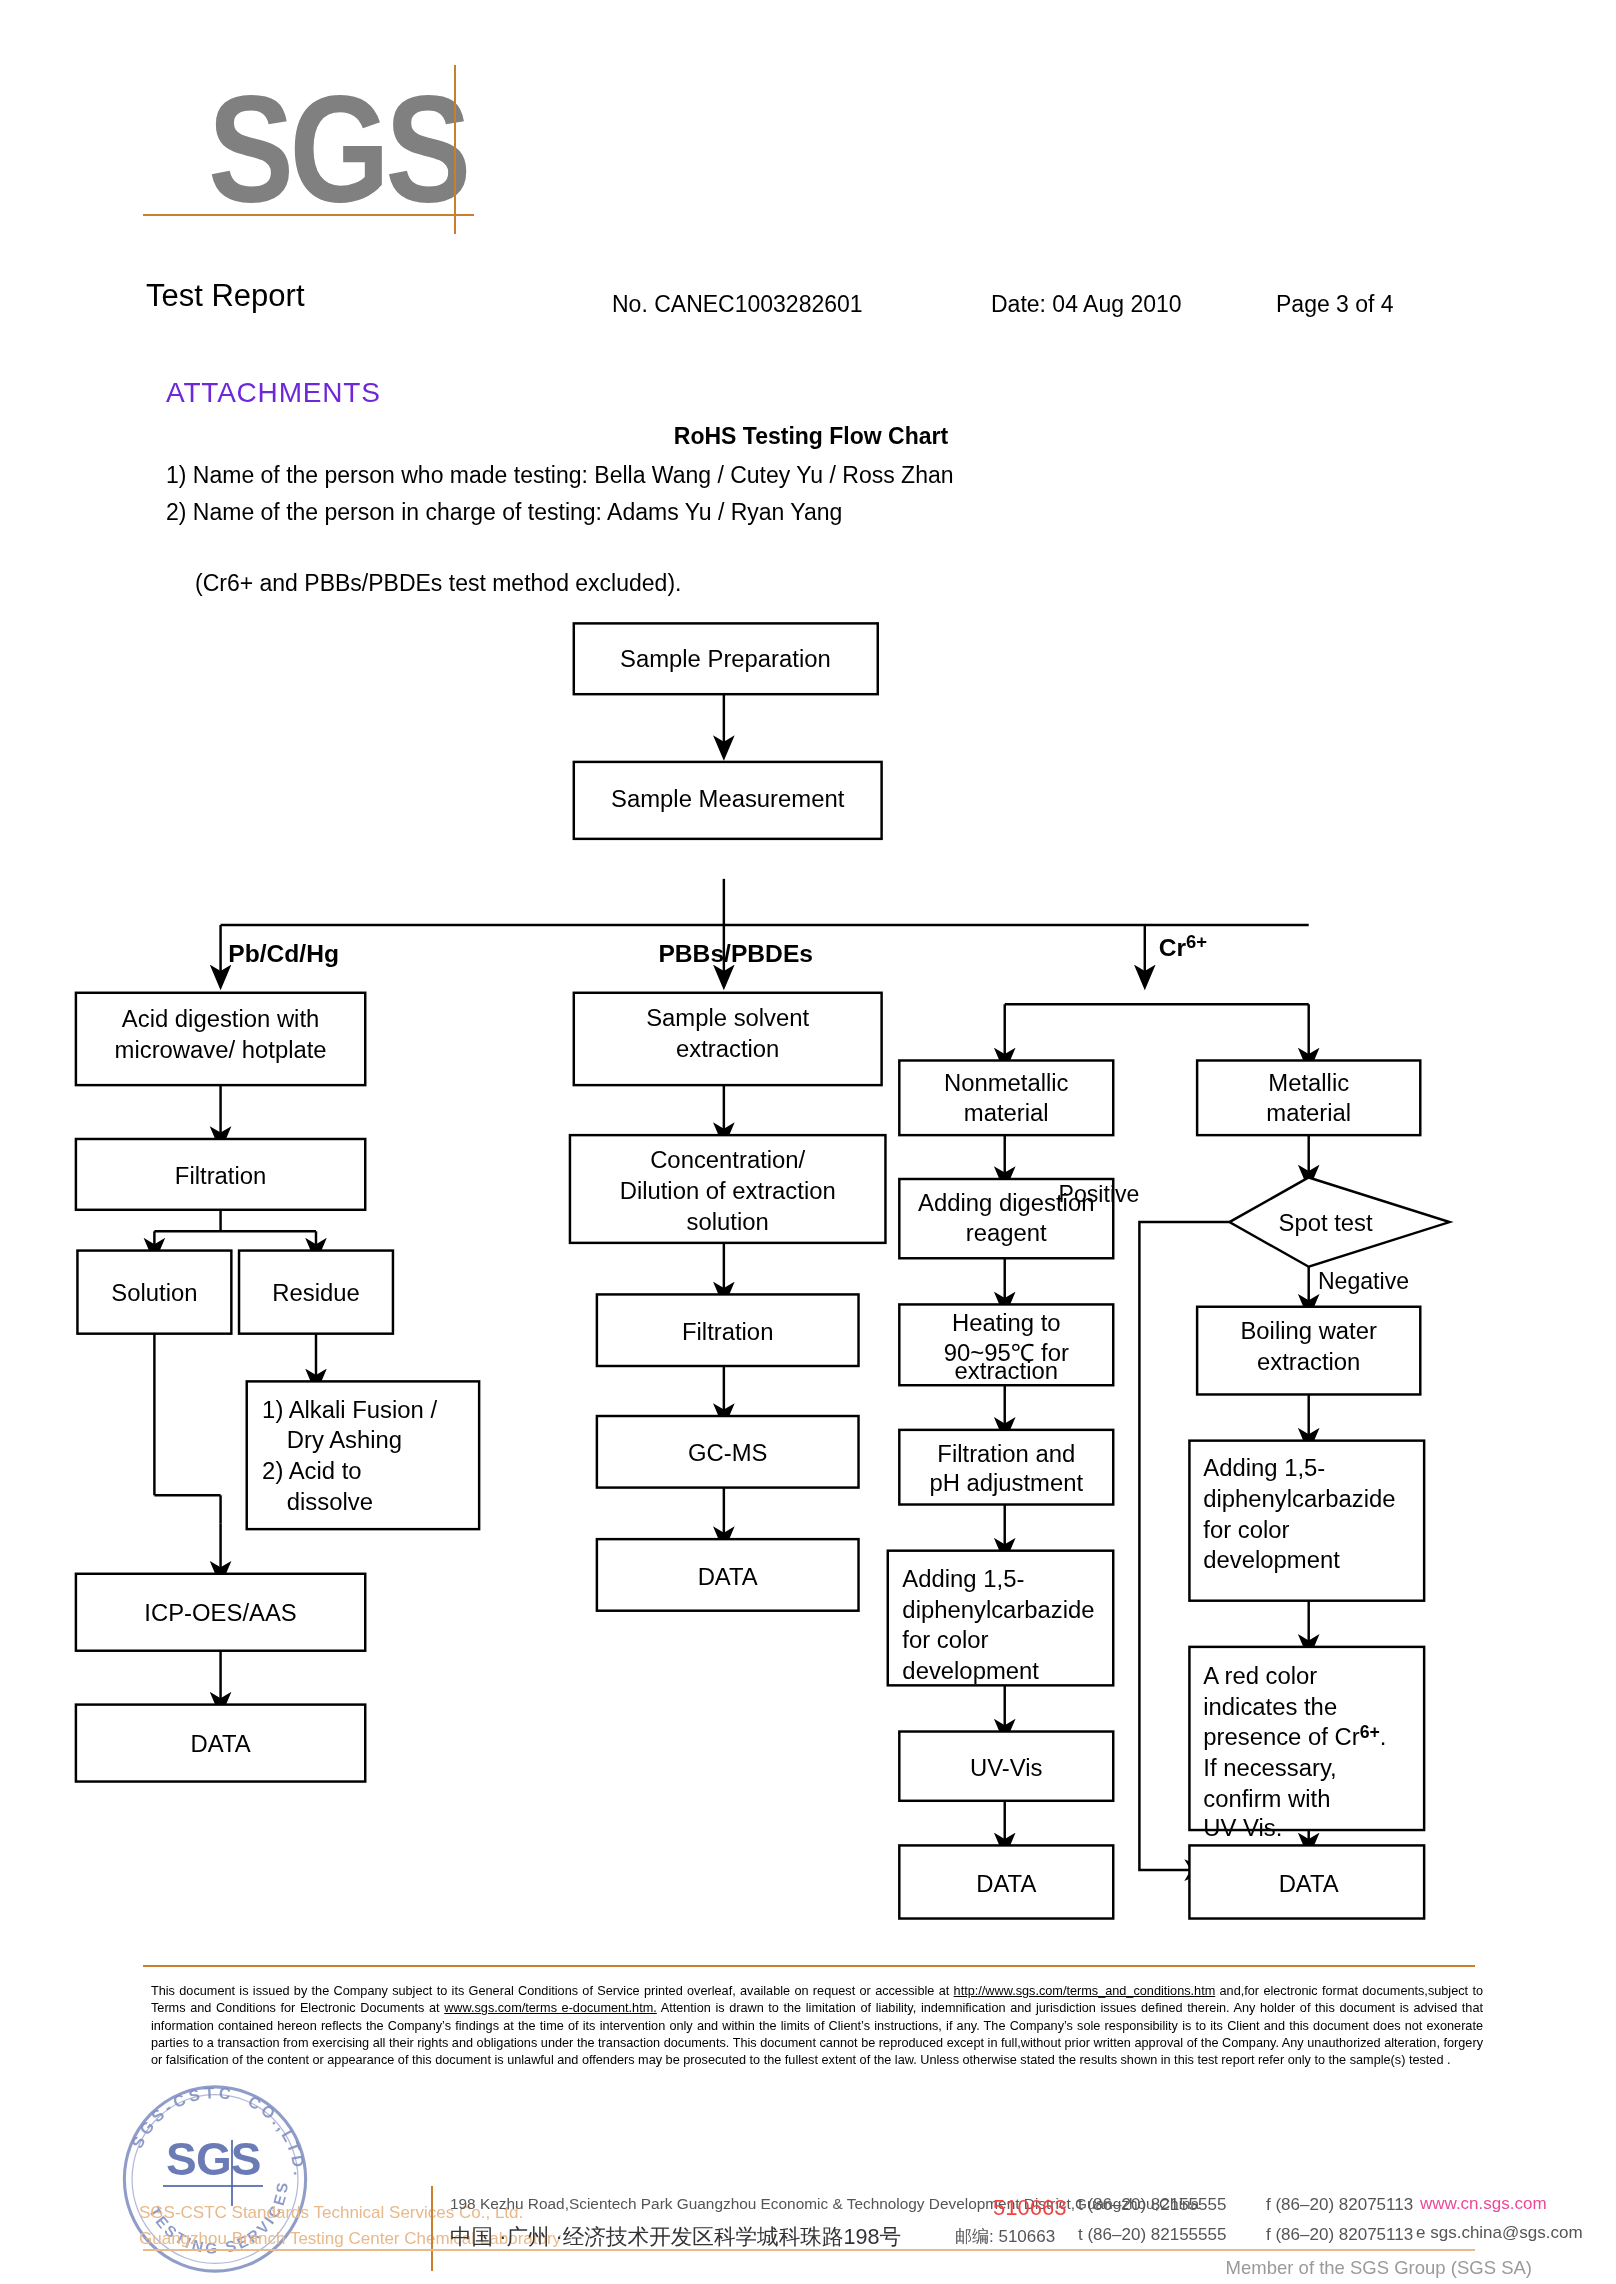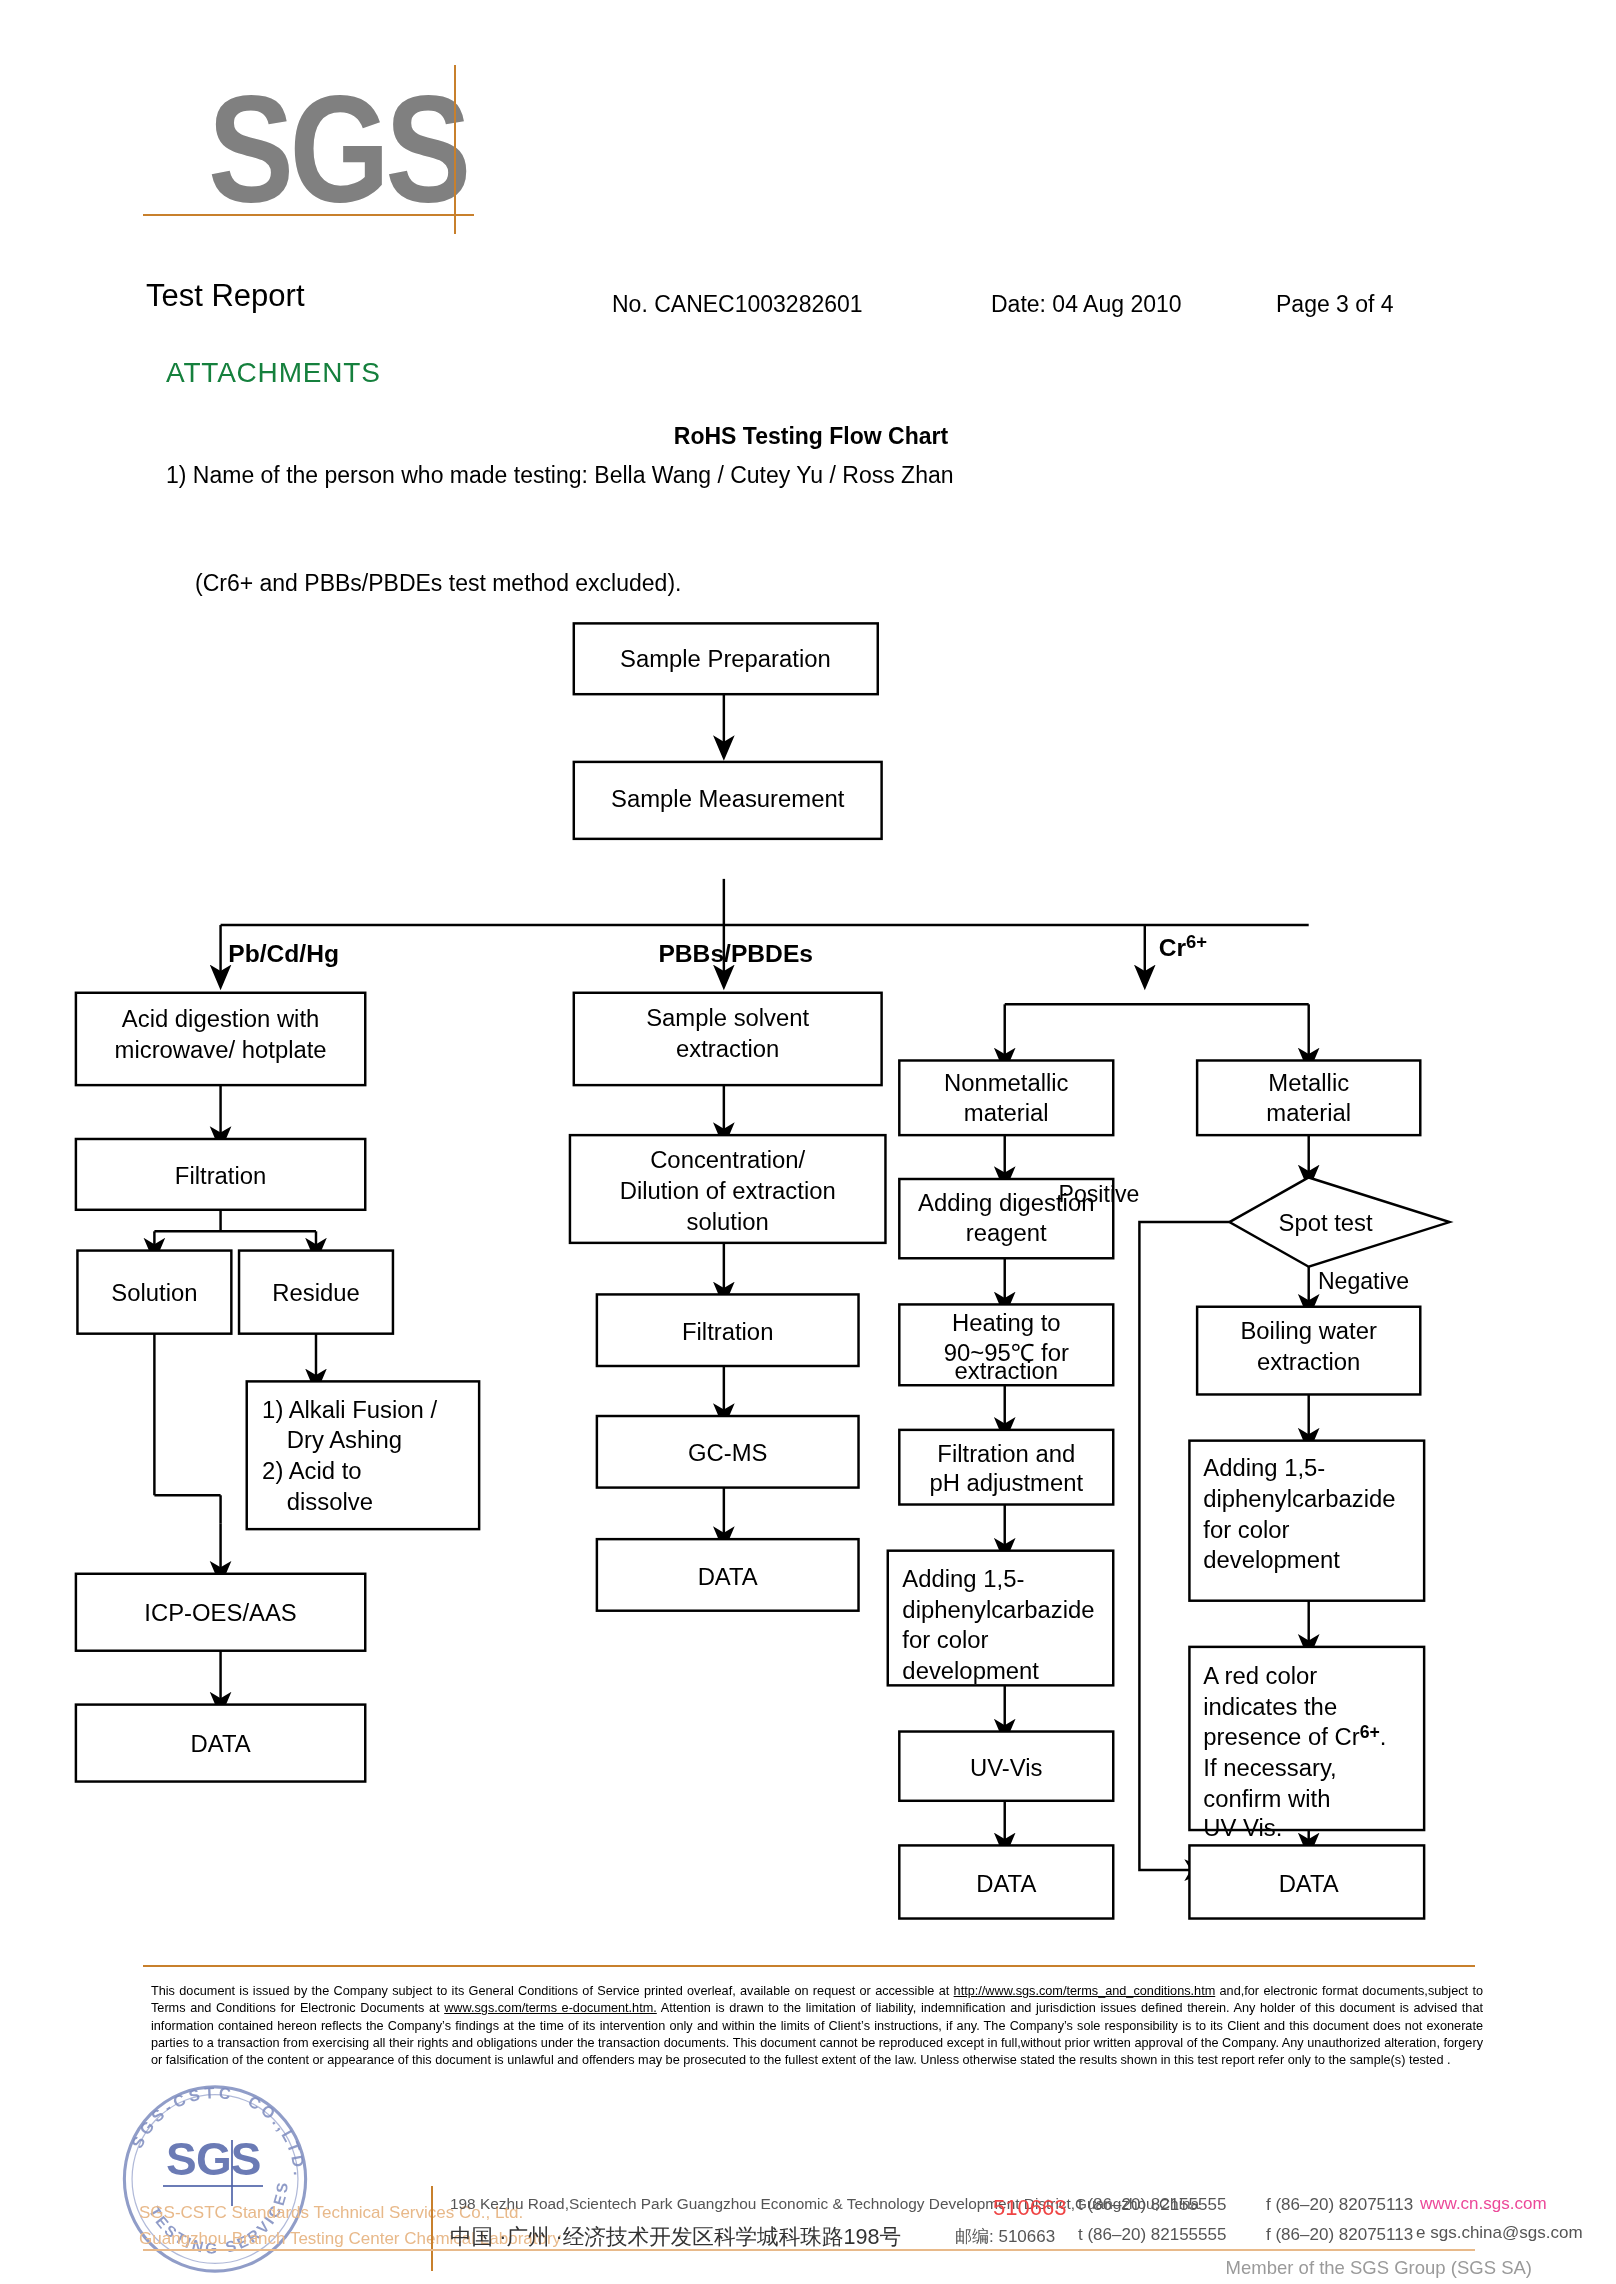--- a/index.html
+++ b/index.html
@@ -21,21 +21,21 @@
   #logo-vline{position:absolute;left:311px;top:0px;width:2.3px;height:169px;background:#c8802c;}
   #logo-hline{position:absolute;left:0px;top:149px;width:331px;height:2.3px;background:#c8802c;}
 
   
   #hdr-title{position:absolute;left:146px;top:278px;font-size:31px;color:#000;}
   #hdr-no{position:absolute;left:612px;top:291px;font-size:23px;color:#000;}
   #hdr-date{position:absolute;left:991px;top:291px;font-size:23px;color:#000;}
   #hdr-page{position:absolute;left:1276px;top:291px;font-size:23px;color:#000;}
 
   
-  #att-title{position:absolute;left:166px;top:357px;font-size:28px;letter-spacing:0.8px;color:#15803d;}
+  #att-title{position:absolute;left:166px;top:377px;font-size:28px;letter-spacing:0.8px;color:#6d28d9;}
   #flow-title{position:absolute;left:4px;top:423px;width:1614px;text-align:center;
               font-size:23px;font-weight:bold;color:#000;}
   .note{position:absolute;left:166px;font-size:23px;color:#000;white-space:pre;}
   #note1{top:462px;text-align:center;}
   #note2{top:499px;}
   #note3{top:536px;}
   #note3b{top:570px;left:195px;}
 
   
   #chart{position:absolute;left:0px;top:608px;width:1617px;height:1339px;}
@@ -87,20 +87,21 @@
   </div>
 
   <div id="hdr-title">Test Report</div>
   <div id="hdr-no">No. CANEC1003282601</div>
   <div id="hdr-date">Date: 04 Aug 2010</div>
   <div id="hdr-page">Page 3 of 4</div>
 
   <div id="att-title">ATTACHMENTS</div>
   <div id="flow-title">RoHS Testing Flow Chart</div>
   <div class="note" id="note1">1) Name of the person who made testing: Bella Wang / Cutey Yu / Ross Zhan</div>
+  <div class="note" id="note2">2) Name of the person in charge of testing: Adams Yu / Ryan Yang</div>
   <div class="note" id="note3b">(Cr6+ and PBBs/PBDEs test method excluded).</div>
 
   <svg id="chart" viewBox="0 0 2100 1740">
     <defs>
       <marker id="ah" markerWidth="13" markerHeight="13" refX="5.2" refY="5" orient="auto">
         <path d="M0,0.6 L10.4,5 L0,9.4 L2.6,5 Z" fill="#000"></path>
       </marker>
     </defs>
     <g fill="none" stroke="#000" stroke-width="3.2" marker-end="url(#ah)">
 

